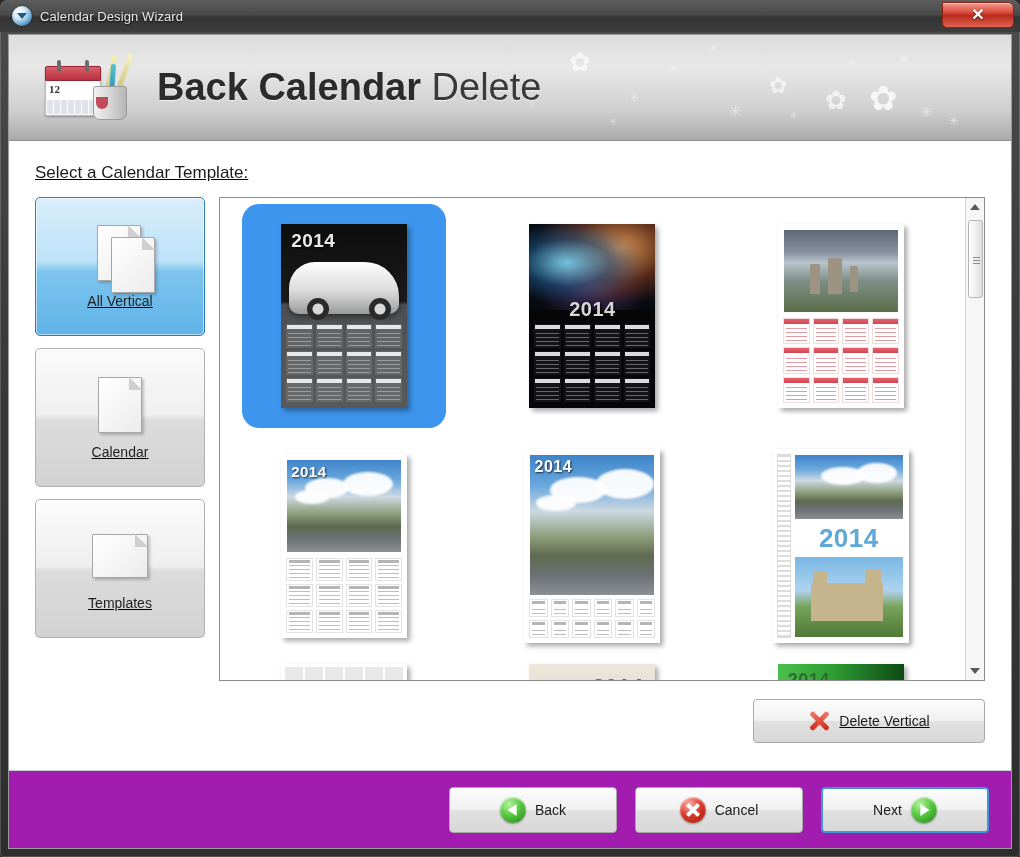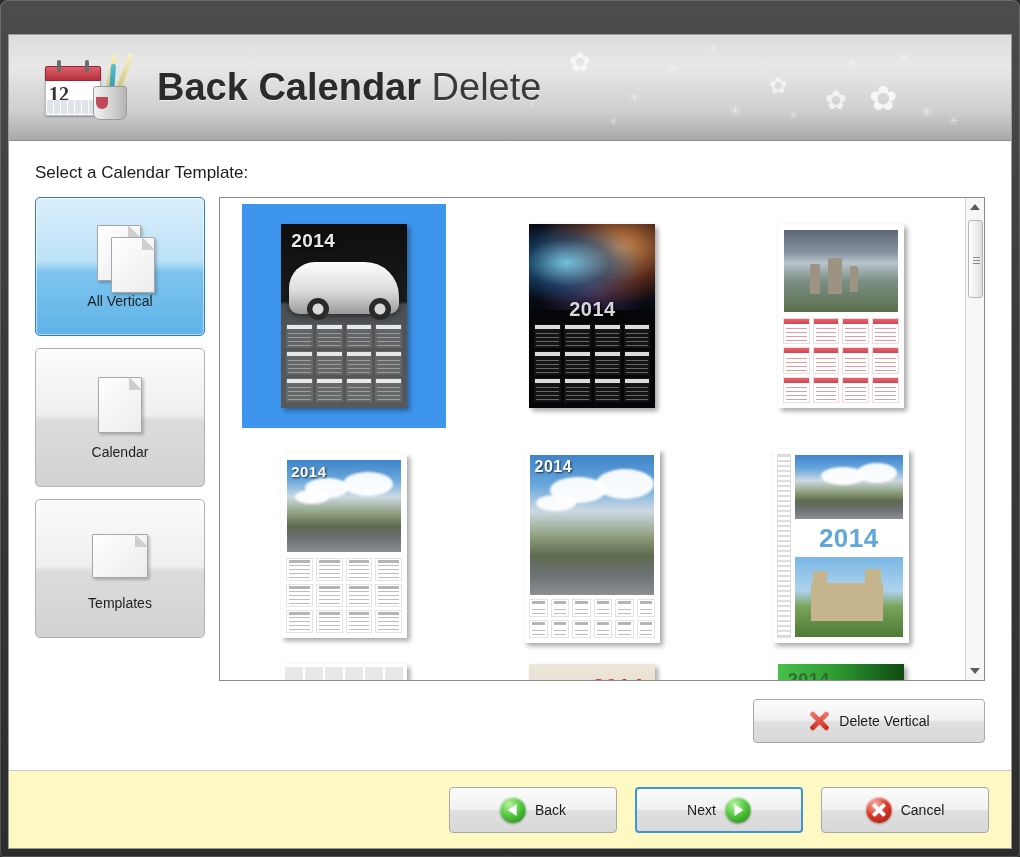--- a/index.html
+++ b/index.html
@@ -94,21 +94,21 @@
     box-shadow: 0 1px 2px rgba(0,0,0,.3);
   }
   .cal-top {
     position: absolute; left: 2px; top: 14px;
     width: 56px; height: 15px;
     background: linear-gradient(180deg,#d9606a 0%,#b9303f 100%);
     border: 1px solid #9a2433; border-radius: 2px 2px 0 0;
   }
   .cal-num {
     position: absolute; left: 6px; top: 31px;
-    font-size: 20px; font-weight: bold; color: #333;
+    font-size: 11px; font-weight: bold; color: #333;
     font-family: "Liberation Serif", serif;
   }
   .cal-grid {
     position: absolute; left: 4px; top: 48px;
     width: 52px; height: 14px;
     background: repeating-linear-gradient(90deg,#dfe3ea 0 6px,#fff 6px 7px),
                 repeating-linear-gradient(0deg,#dfe3ea 0 5px,#fff 5px 6px);
   }
   .ring { position: absolute; top: 8px; width: 4px; height: 12px;
           background: #6c6c6c; border-radius: 2px; }
@@ -131,20 +131,21 @@
   }
   .brand-title .b { font-weight: bold; }
   .brand-title .l { font-weight: normal; color: #3a3a3a; }
 
   
   .body-area {
     flex: 1; background: #fff;
     padding: 22px 26px 0 26px;
     display: flex; flex-direction: column;
     position: relative;
+    text-decoration: underline;
   }
   .section-title {
     font-size: 17px; color: #1c1c1c; margin-bottom: 14px;
   }
   .content-row { display: flex; gap: 14px; height: 484px; }
 
   
   .sidebar { width: 170px; flex: none; display: flex; flex-direction: column; gap: 12px; }
   .side-btn {
     height: 139px; border-radius: 5px;
@@ -186,20 +187,21 @@
     flex: 1; padding: 6px 0 0 0; position: relative; overflow: hidden;
   }
   .tpl-grid {
     display: grid; grid-template-columns: repeat(3,1fr);
     row-gap: 6px; justify-items: center;
   }
   .tpl-cell {
     width: 204px; height: 224px;
     display: flex; align-items: center; justify-content: center;
     cursor: pointer;
+    border-radius: 17px;
   }
   .tpl-cell.selected { background: #3d95ed; }
   .thumb {
     position: relative; box-shadow: 3px 3px 5px rgba(0,0,0,.35);
     background: #fff; overflow: hidden;
   }
   .thumb.portrait { width: 126px; height: 184px; }
   .thumb.pbig { width: 136px; height: 194px; }
 
   .yr { position: absolute; font-weight: bold; letter-spacing: .5px; }
@@ -318,21 +320,21 @@
     content:''; position:absolute; left:9px; top:-1px; width:5px; height:24px;
     background: linear-gradient(180deg,#f07a6d,#cc2a1a);
     border-radius: 2px;
   }
   .x-icon::before { transform: rotate(45deg); }
   .x-icon::after  { transform: rotate(-45deg); }
 
   
   .footer {
     height: 78px; flex: none;
-    background: #fef9c3; border-top: 1px solid #c8ccd4;
+    background: #a21caf; border-top: 1px solid #c8ccd4;
     display: flex; align-items: center; justify-content: flex-end;
     gap: 18px; padding-right: 22px;
   }
   .btn-nav { width: 168px; height: 46px; }
   .btn-nav.focus { border: 2px solid #3e96d4; }
   .circ {
     width: 26px; height: 26px; border-radius: 50%; position: relative; flex: none;
     box-shadow: inset 0 1px 2px rgba(255,255,255,.8), 0 1px 2px rgba(0,0,0,.35);
   }
   .circ.green { background: radial-gradient(circle at 35% 28%, #b6f2a0 0%, #55c93f 45%, #1e7a12 100%); }
@@ -350,20 +352,27 @@
     background:#fff; border-radius:1px;
   }
   .circ .xx::before { transform: rotate(45deg); }
   .circ .xx::after  { transform: rotate(-45deg); }
 </style>
 </head>
 <body>
 
 <div class="window">
 
+  <div class="titlebar">
+    <span class="app-icon"></span>
+    <span class="title-text">Calendar Design Wizard</span>
+    <div class="close-btn">
+      <span class="close-x">✕</span>
+    </div>
+  </div>
 
   <div class="client">
 
     <div class="brand">
       <div class="flakes" id="flakes">
           <span class="flake" style="left: 560px; top: 14px; font-size: 26px; opacity: 0.78;">✿</span>
           <span class="flake" style="left: 620px; top: 56px; font-size: 13px; opacity: 0.57;">✳</span>
           <span class="flake" style="left: 660px; top: 30px; font-size: 9px; opacity: 0.5;">✳</span>
           <span class="flake" style="left: 700px; top: 8px; font-size: 11px; opacity: 0.53;">✳</span>
           <span class="flake" style="left: 720px; top: 68px; font-size: 15px; opacity: 0.6;">✳</span>
@@ -615,28 +624,28 @@
       </div>
     </div>
 
     <div class="footer">
       <div class="btn btn-nav">
         <span class="circ green">
             <i class="tri left"></i>
           </span>
         <span>Back</span>
       </div>
+      <div class="btn btn-nav">
+        <span class="circ red">
+            <span class="xx"></span>
+          </span>
+        <span>Cancel</span>
+      </div>
       <div class="btn btn-nav focus">
         <span>Next</span>
         <span class="circ green">
             <i class="tri right"></i>
           </span>
       </div>
-      <div class="btn btn-nav">
-        <span class="circ red">
-            <span class="xx"></span>
-          </span>
-        <span>Cancel</span>
-      </div>
     </div>
 
   </div>
 </div>
 
 </body></html>

